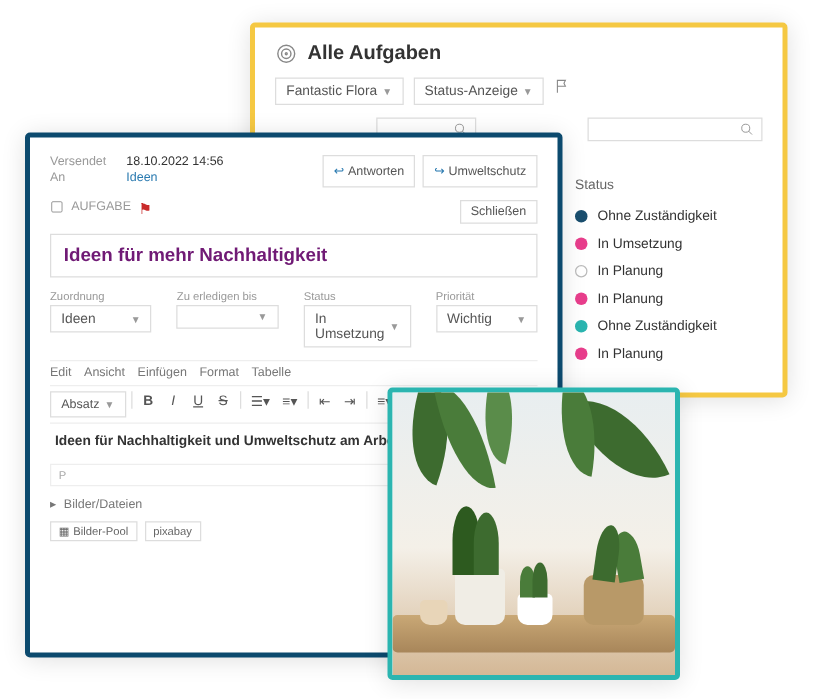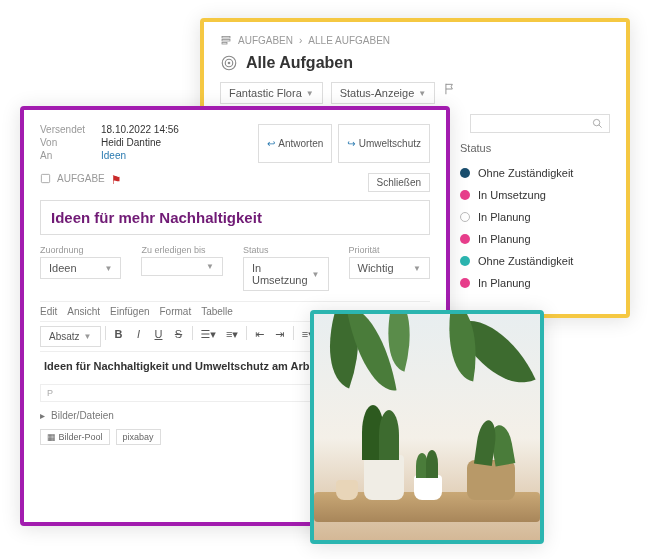--- a/index.html
+++ b/index.html
@@ -10,21 +10,21 @@
 .breadcrumb svg{width:12px;height:12px}
 .yellow-panel h2{font-size:16px;font-weight:600;color:#333;display:flex;align-items:center;gap:8px;margin-bottom:10px}
 .yellow-panel h2 svg{width:18px;height:18px}
 .filter-row{display:flex;gap:8px;align-items:flex-start;margin-bottom:10px}
 .dropdown{border:1px solid #ddd;padding:4px 8px;font-size:11px;color:#555;display:flex;align-items:center;gap:4px;background:#fff}
 .search-box{border:1px solid #ddd;padding:3px 6px;display:flex;align-items:center;justify-content:flex-end;width:80px;margin-left:auto}
 .status-col{position:absolute;right:16px;top:120px;width:150px}
 .status-col .hdr{font-size:11px;color:#666;margin-bottom:8px}
 .status-item{display:flex;align-items:center;gap:8px;font-size:11px;color:#333;padding:5px 0}
 .dot{width:10px;height:10px;border-radius:50%}
-.blue-panel{left:20px;top:106px;width:430px;height:420px;border:4px solid #a21caf;padding:14px 16px;font-size:11px;color:#666}
+.blue-panel{left:20px;top:106px;width:430px;height:420px;border:4px solid #0c4a6e;padding:14px 16px;font-size:11px;color:#666}
 .email-header{display:flex;justify-content:space-between;margin-bottom:4px}
 .meta-row{display:flex;gap:6px;margin-bottom:2px}
 .meta-label{width:55px;color:#999;font-size:10px}
 .meta-val{color:#333;font-size:10px}
 .link{color:#2a7ab0}
 .actions{display:flex;gap:6px}
 .btn{border:1px solid #ddd;background:#fff;padding:3px 8px;font-size:10px;color:#555;display:flex;align-items:center;gap:3px;cursor:pointer}
 .task-label{display:flex;gap:6px;margin:10px 0 8px;font-size:10px;color:#999}
 .flag{color:#c92a2a;font-size:12px}
 .title-input{width:100%;border:1px solid #ddd;padding:8px 10px;font-size:15px;font-weight:600;color:#701a75;margin-bottom:10px}
@@ -48,30 +48,20 @@
 .leaf{position:absolute;background:#4a7c3a;border-radius:0 100% 0 100%}
 .pot{position:absolute;border-radius:4px 4px 8px 8px}
 .schliessen{margin-left:auto}
 .caret{font-size:8px;color:#999}
 svg{stroke:#888;fill:none;stroke-width:1.5}
 </style>
 </head>
 <body>
 
 <div class="panel yellow-panel">
-  <div class="breadcrumb">
-    <svg viewBox="0 0 24 24">
-        <rect x="4" y="5" width="16" height="3"></rect>
-        <rect x="4" y="11" width="16" height="3"></rect>
-        <rect x="4" y="17" width="10" height="3"></rect>
-      </svg>
-    <span>AUFGABEN</span>
-    <span>›</span>
-    <span>ALLE AUFGABEN</span>
-  </div>
   <h2>
     <svg viewBox="0 0 24 24">
         <circle cx="12" cy="12" r="9"></circle>
         <circle cx="12" cy="12" r="5"></circle>
         <circle cx="12" cy="12" r="1"></circle>
       </svg>
     <span>Alle Aufgaben</span>
   </h2>
   <div class="filter-row">
     <div class="dropdown">
@@ -130,24 +120,20 @@
 </div>
 
 <div class="panel blue-panel">
   <div class="email-header">
     <div>
       <div class="meta-row">
           <span class="meta-label">Versendet</span>
           <span class="meta-val">18.10.2022 14:56</span>
         </div>
       <div class="meta-row">
-          <span class="meta-label">Von</span>
-          <span class="meta-val">Heidi Dantine</span>
-        </div>
-      <div class="meta-row">
           <span class="meta-label">An</span>
           <span class="meta-val link">Ideen</span>
         </div>
     </div>
     <div class="actions">
       <div class="btn">
           <span style="color:#2a7ab0">↩</span>
           <span>Antworten</span>
         </div>
       <div class="btn">

